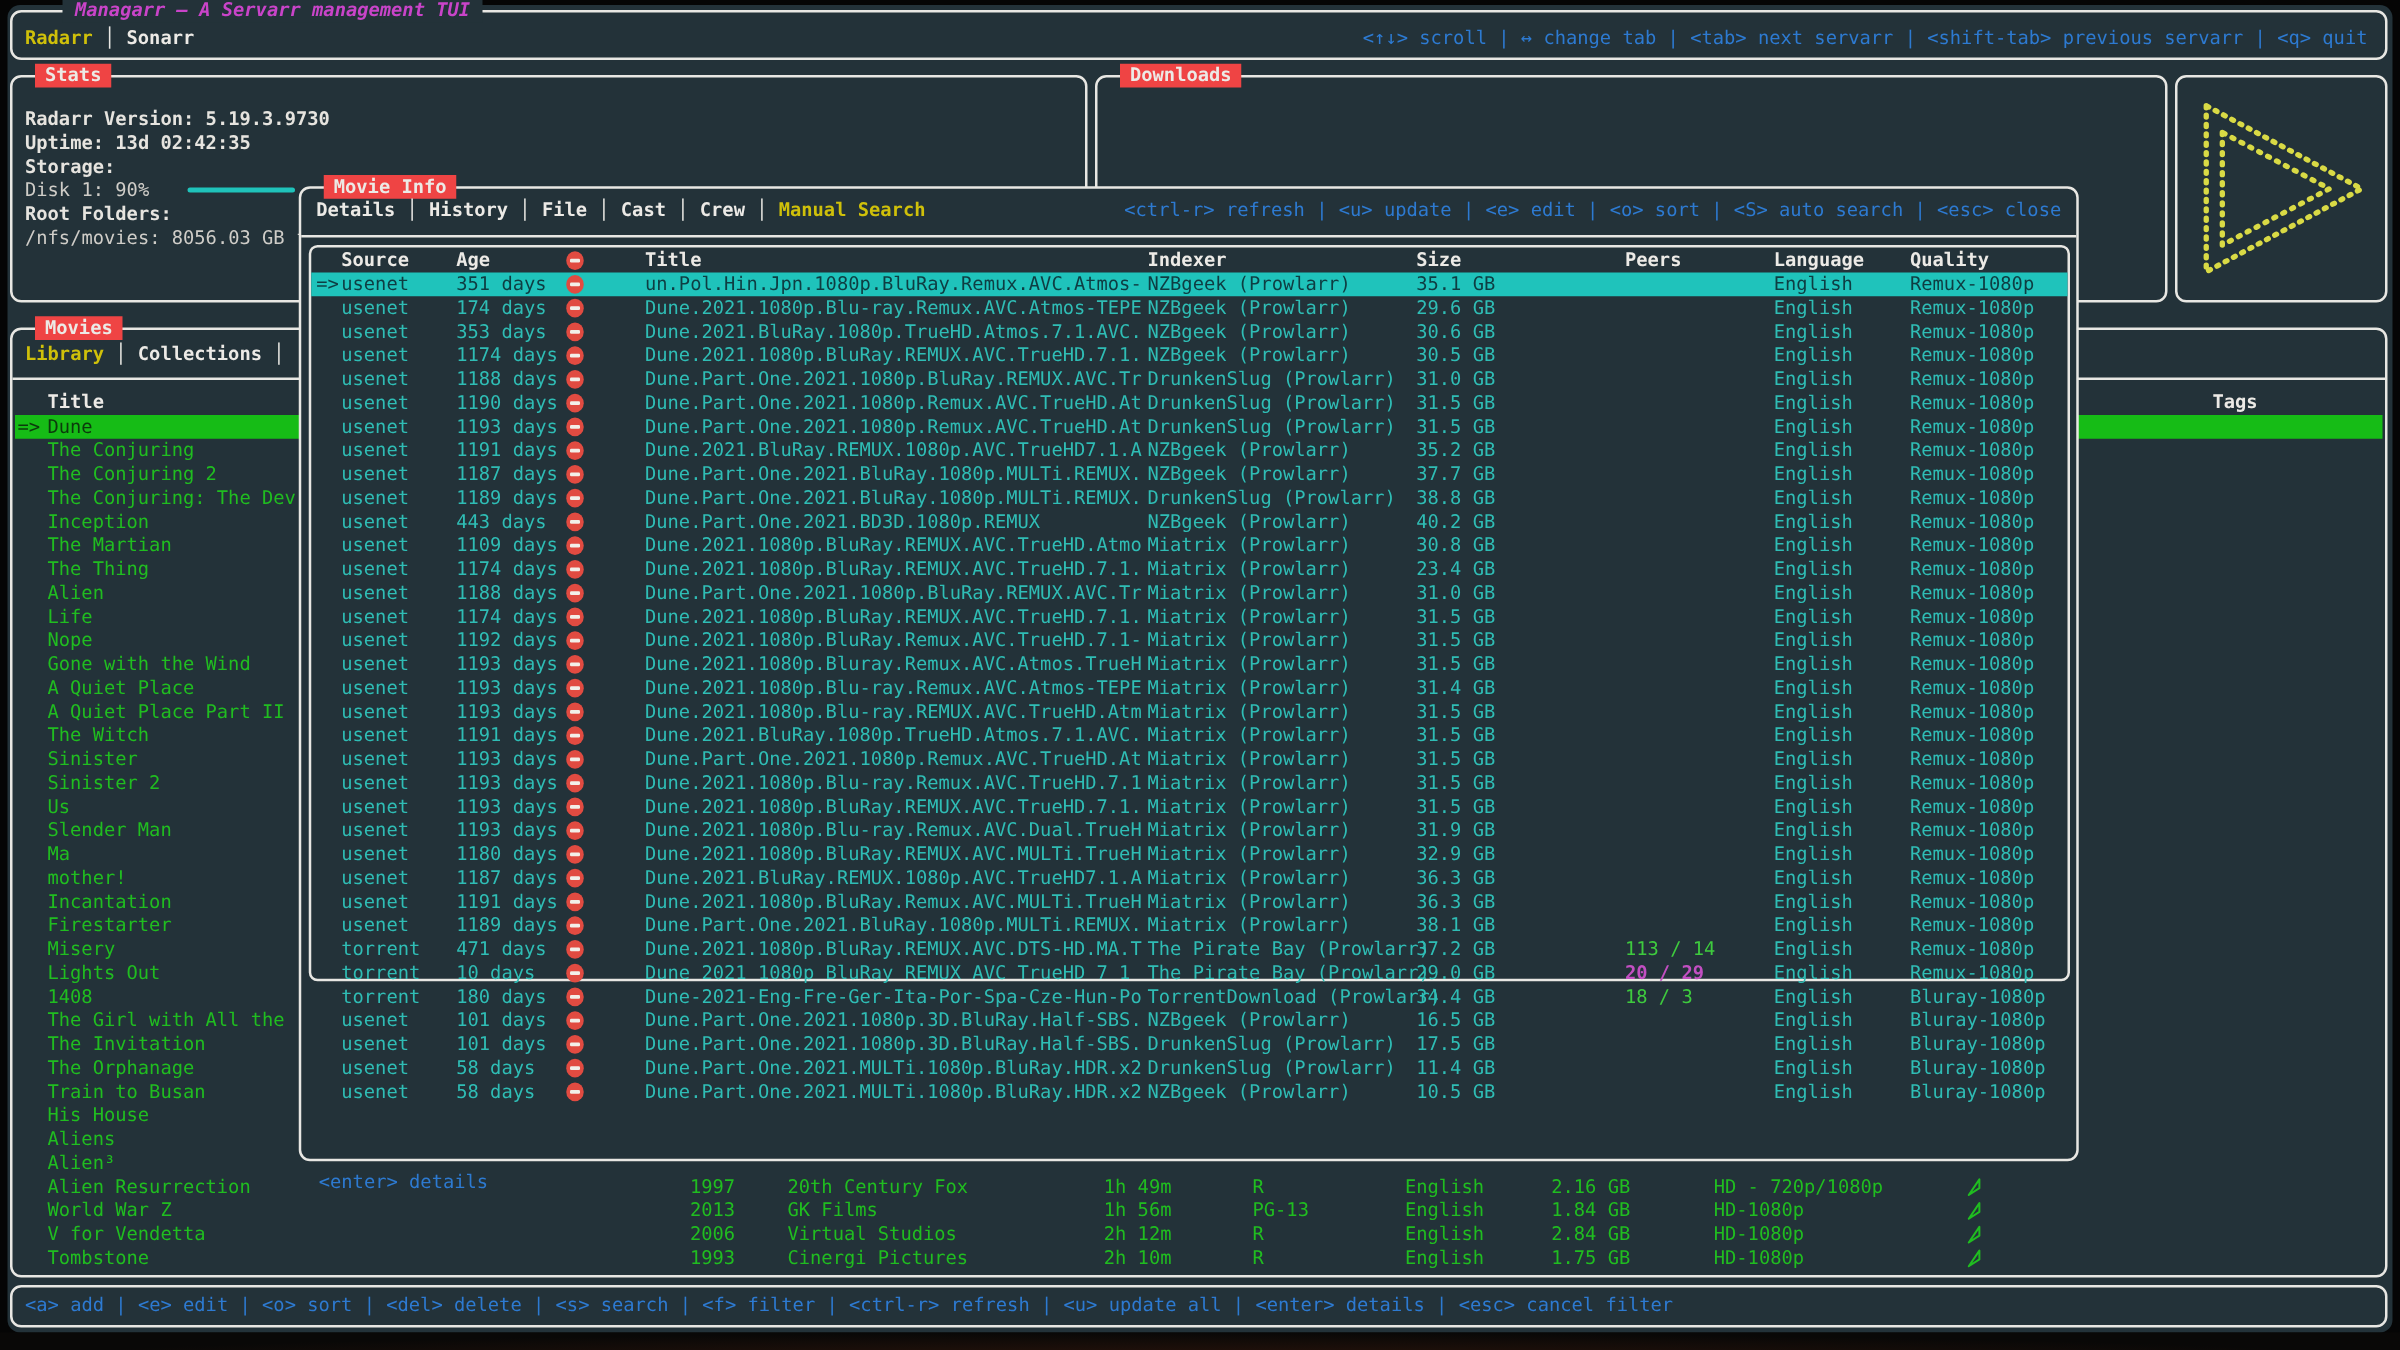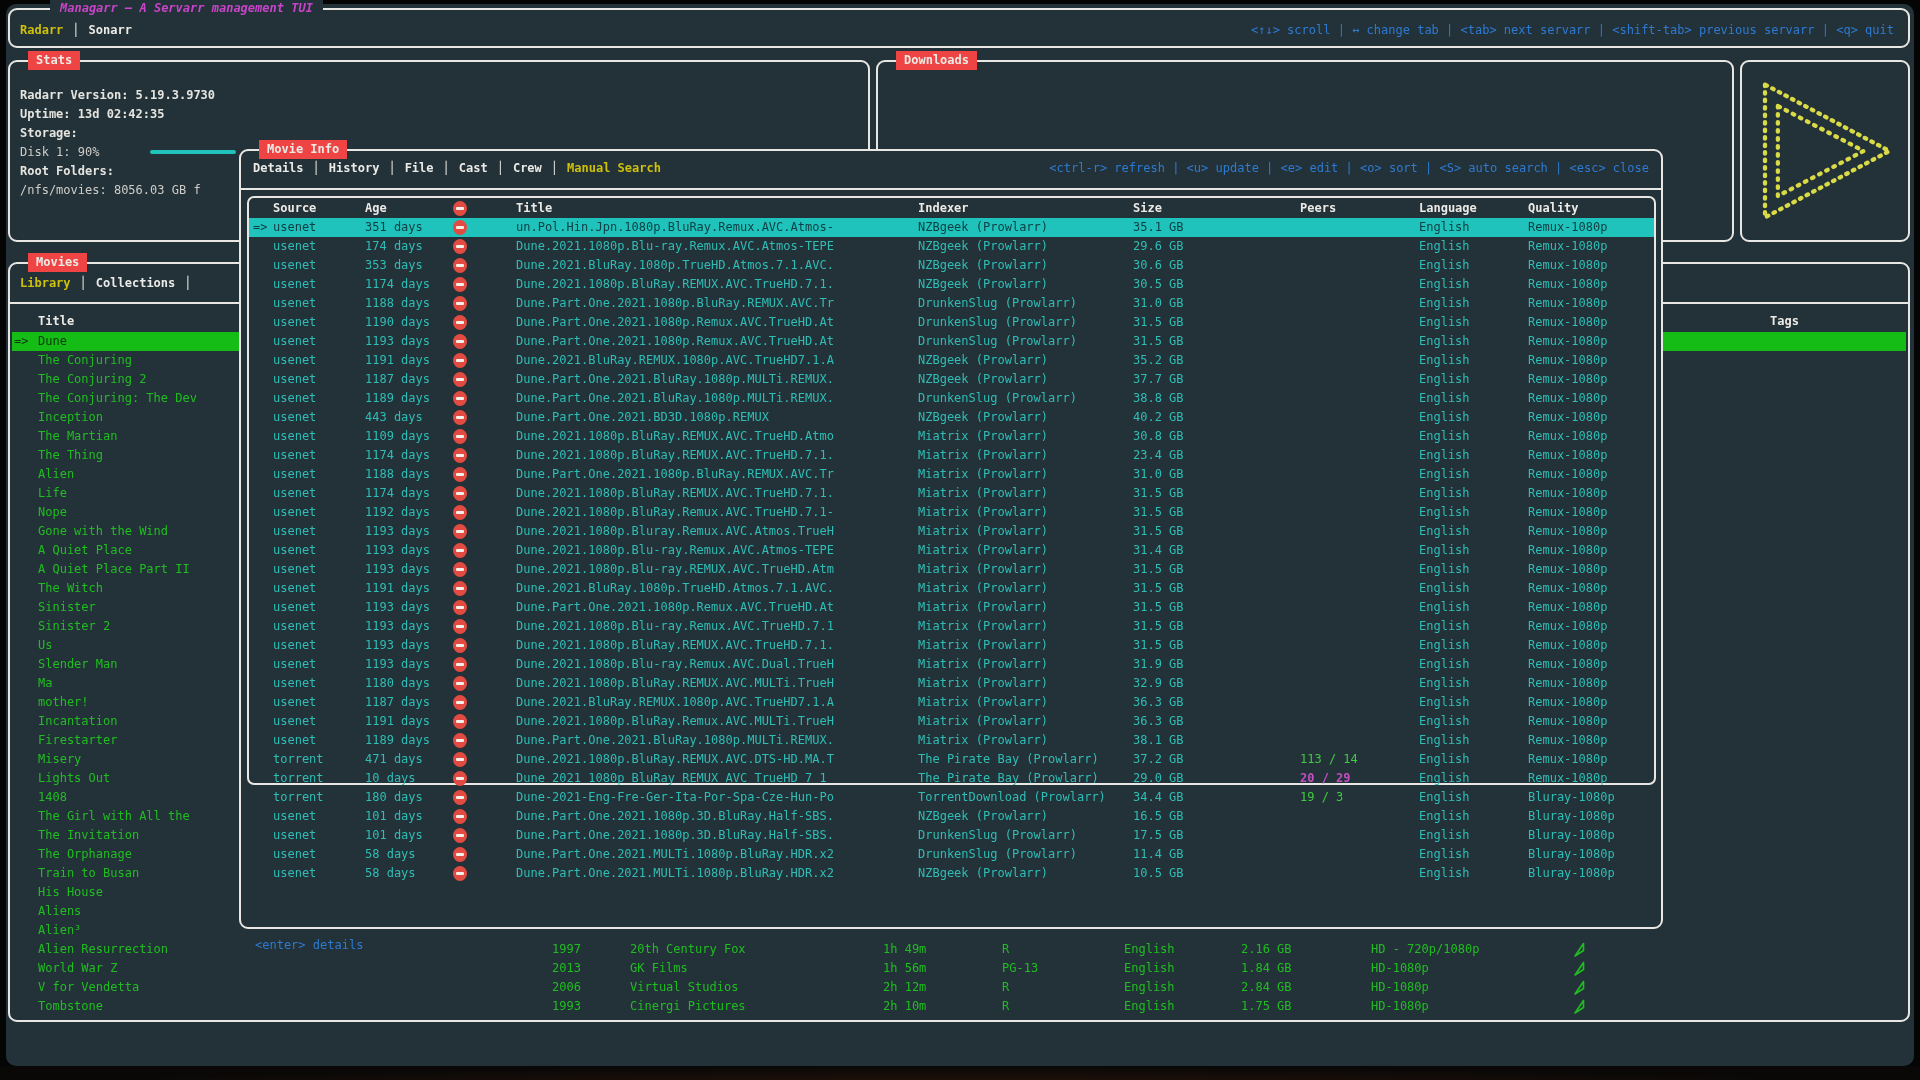--- a/index.html
+++ b/index.html
@@ -1,18 +1,18 @@
 <!DOCTYPE html>
 <html><head>
 <meta charset="utf-8">
 <style>
   * { margin:0; padding:0; box-sizing:border-box; }
   body { background:#000; font-family:"DejaVu Sans Mono", monospace; }
   .screen { position:relative; width:1920px; height:1080px; background:#050505; overflow:hidden;
-            font-size:12px; line-height:19px; color:#e6e4df; }
+            font-size:15px; line-height:19px; color:#e6e4df; }
   .term-bg { position:absolute; left:6px; top:4px; width:1908px; height:1062px;
              background:#233239; border-radius:10px; }
   .bottom-strip { position:absolute; left:0; top:1066px; width:1920px; height:14px;
                   background:radial-gradient(ellipse at 50% 160%, #2a140b 0%, #090807 70%); }
   .box { position:absolute; border:2px solid #e8e7e3; border-radius:9px; }
   .box-title { position:absolute; top:-11px; left:18px; background:#ef4444; padding:0 8px;
                font-weight:bold; color:#eceae6; white-space:nowrap; }
   .keyhints { color:#2d7ad1; white-space:nowrap; }
   .tabsep { color:#e8e7e3; padding:0 9px; }
   .tab { color:#eceae6; font-weight:bold; }
@@ -624,21 +624,21 @@
           </div>
           <div class="row rel-row">
             <span class="cell c-source">torrent</span>
             <span class="cell c-age">180 days</span>
             <span class="cell c-stop">
               <span class="stop-icon"></span>
             </span>
             <span class="cell c-title">Dune-2021-Eng-Fre-Ger-Ita-Por-Spa-Cze-Hun-Po</span>
             <span class="cell c-indexer">TorrentDownload (Prowlarr)</span>
             <span class="cell c-size">34.4 GB</span>
-            <span class="cell c-peers peers-green">19 / 3</span>
+            <span class="cell c-peers peers-green">18 / 3</span>
             <span class="cell c-lang">English</span>
             <span class="cell c-qual">Bluray-1080p</span>
           </div>
           <div class="row rel-row">
             <span class="cell c-source">usenet</span>
             <span class="cell c-age">101 days</span>
             <span class="cell c-stop">
               <span class="stop-icon"></span>
             </span>
             <span class="cell c-title">Dune.Part.One.2021.1080p.3D.BluRay.Half-SBS.</span>
@@ -682,15 +682,18 @@
             <span class="cell c-size">10.5 GB</span>
             <span class="cell c-lang">English</span>
             <span class="cell c-qual">Bluray-1080p</span>
           </div>
         </div>
     </div>
 
     <div class="keyhints" style="position:absolute; left:14px; top:748px;margin-top:37px;">&lt;enter&gt; details</div>
   </div>
 
+  <div class="box" style="left:8px; top:1028px; width:1902px; height:34px;">
+    <div class="keyhints" style="position:absolute; left:10px; top:5px;">&lt;a&gt; add | &lt;e&gt; edit | &lt;o&gt; sort | &lt;del&gt; delete | &lt;s&gt; search | &lt;f&gt; filter | &lt;ctrl-r&gt; refresh | &lt;u&gt; update all | &lt;enter&gt; details | &lt;esc&gt; cancel filter</div>
+  </div>
 
   <div class="bottom-strip"></div>
 </div>
 
 </body></html>

